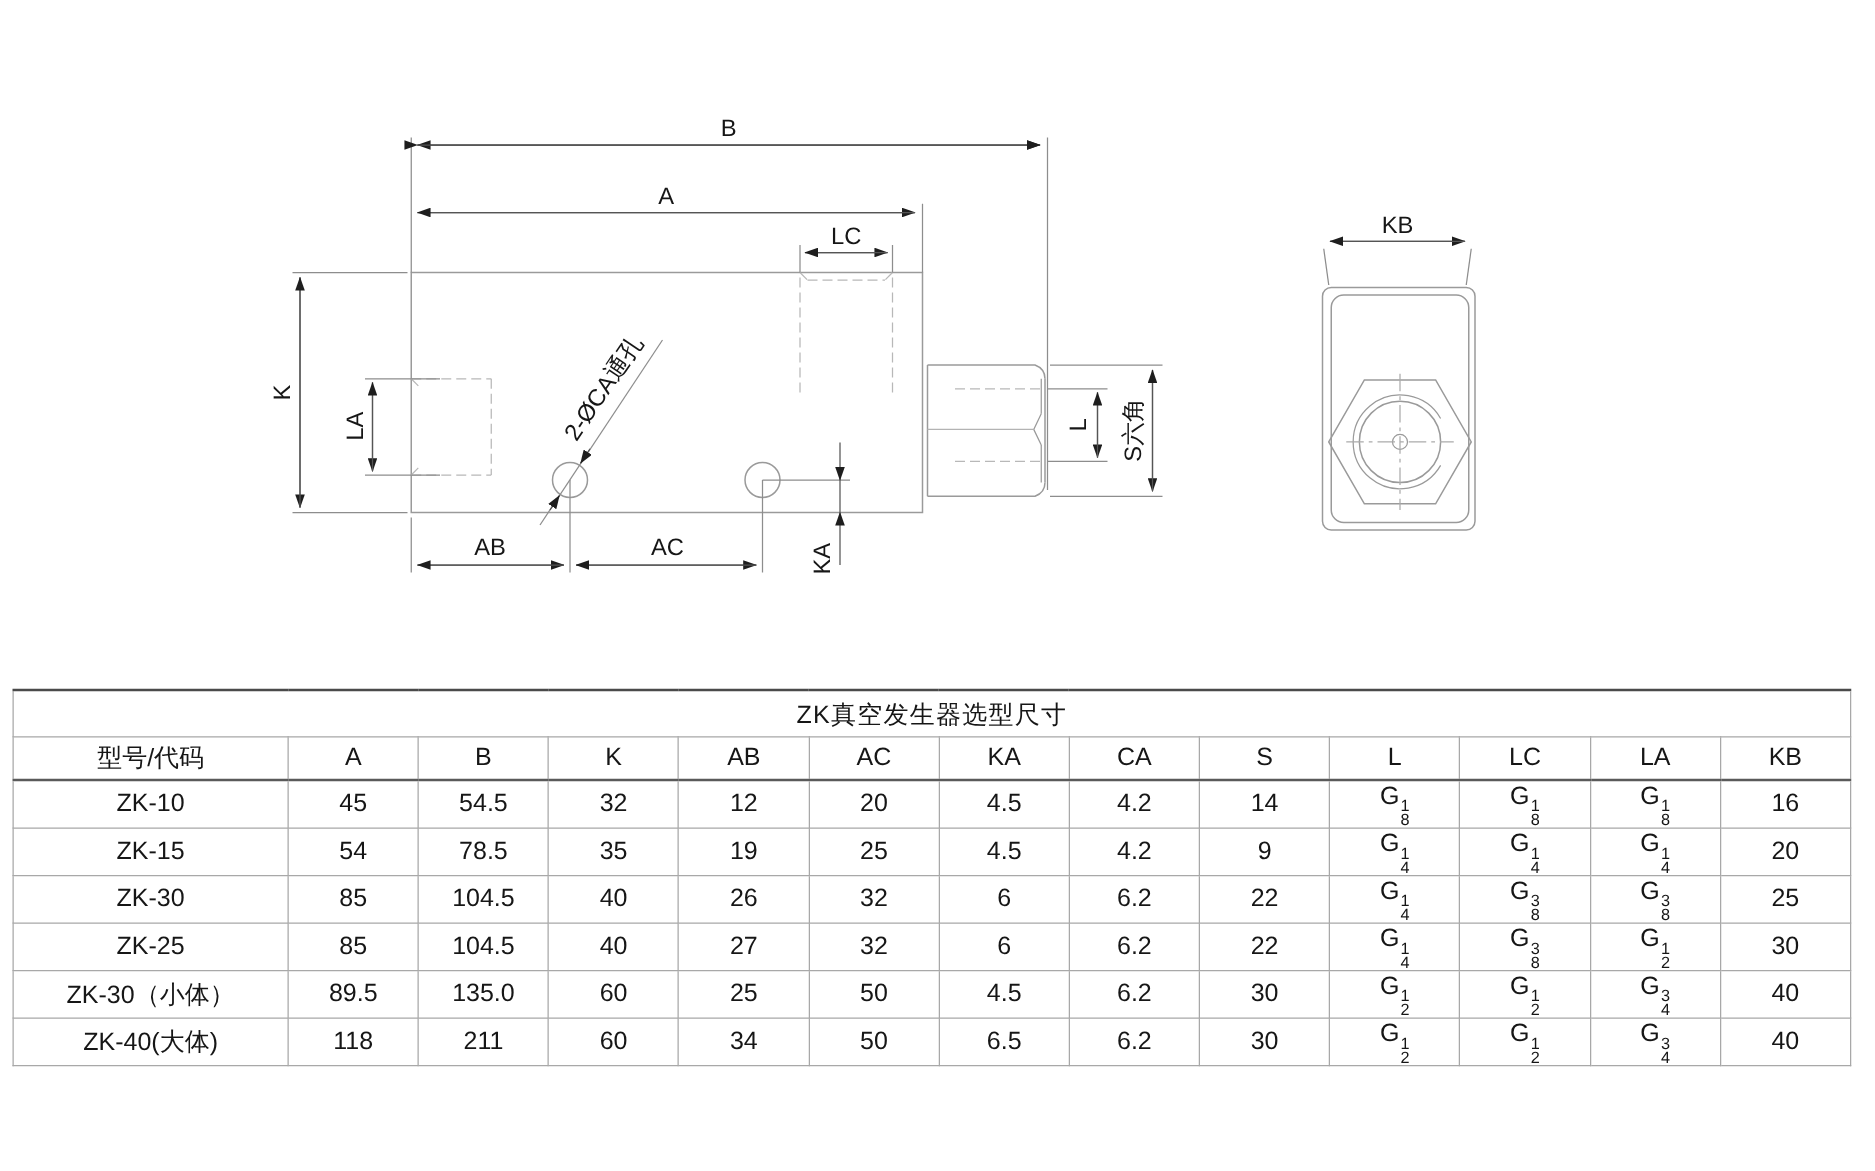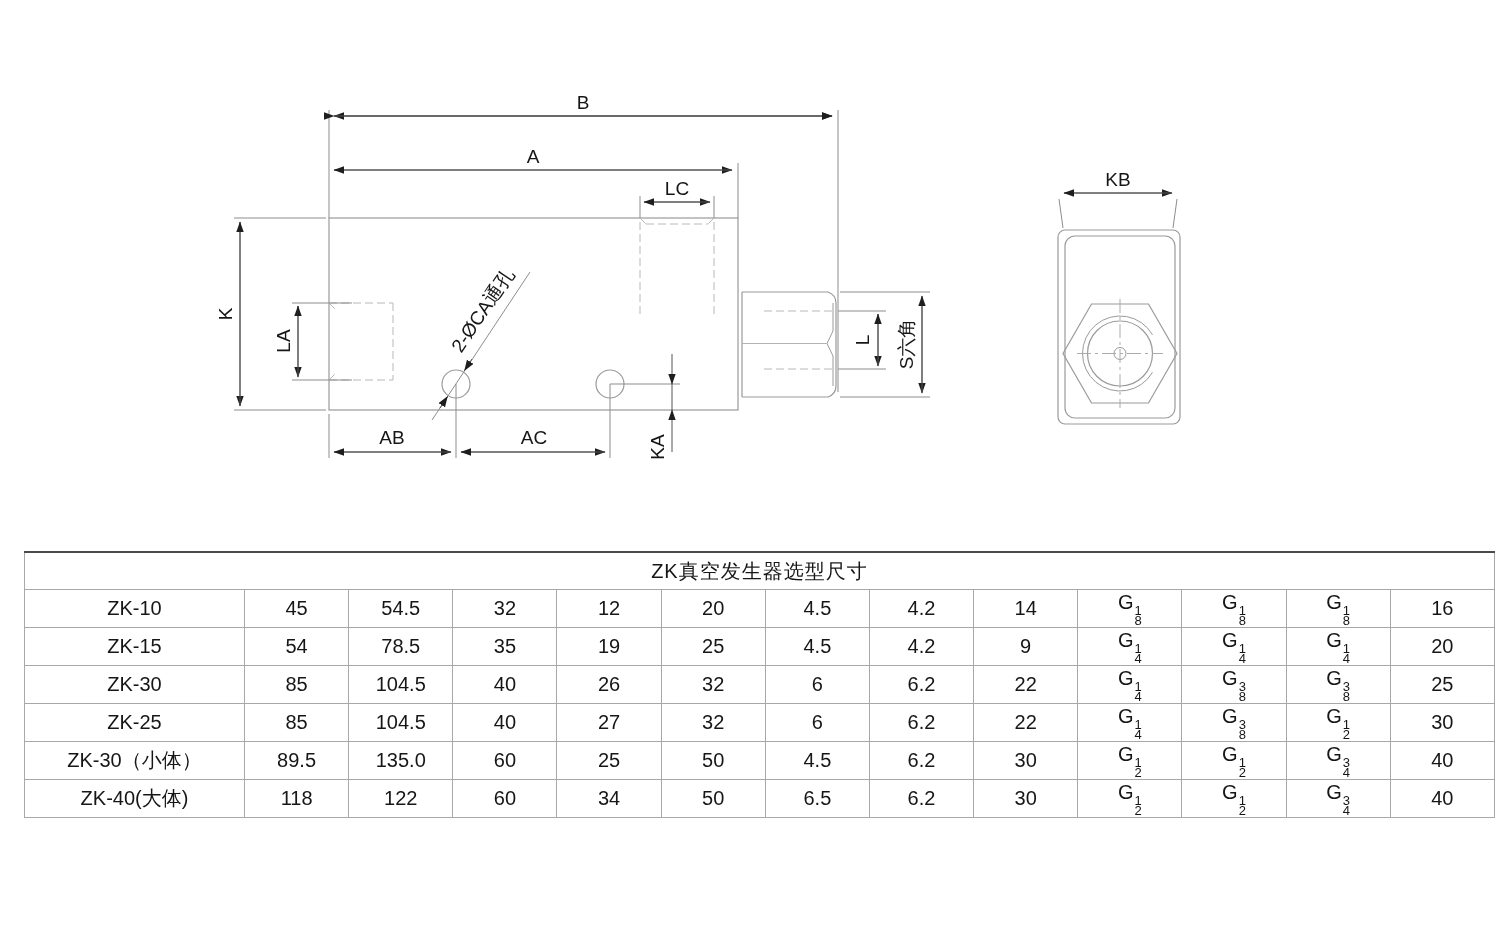--- a/index.html
+++ b/index.html
@@ -1,18 +1,18 @@
 <!DOCTYPE html>
 <html><head>
 <meta charset="utf-8">
 <style>
   html,body{margin:0;padding:0;background:#ffffff;}
   body{width:1500px;height:937px;position:relative;font-family:"Liberation Sans",sans-serif;color:#161616;overflow:hidden;}
   #drawing{position:absolute;left:0;top:0;}
-  .tbl-wrap{position:absolute;left:24px;top:551px;width:1470px;}
+  .tbl-wrap{position:absolute;left:10px;top:551px;width:1470px;}
   table.spec{border-collapse:collapse;table-layout:fixed;width:1470px;}
   table.spec td,table.spec th{border:1px solid #a8a8a8;text-align:center;vertical-align:middle;
     font-size:20px;font-weight:normal;padding:0;overflow:hidden;white-space:nowrap;}
   table.spec{border:1px solid #8f8f8f;border-top:2px solid #4a4a4a;}
   td.title-cell{height:36px;font-size:26px;letter-spacing:1px;border-bottom:2px solid #4a4a4a;}
   tr.hdr th{height:33px;border-bottom:2px solid #5a5a5a;}
   tr.data td{height:37px;}
   .frac{display:inline-flex;flex-direction:column;align-items:center;font-size:13px;
     line-height:10.5px;vertical-align:-6px;margin-left:1px;}
   svg text{font-family:"Liberation Sans",sans-serif;font-size:19px;fill:#161616;}
@@ -161,20 +161,35 @@
         <col style="width: 104.17px;">
         <col style="width: 104.17px;">
         <col style="width: 104.17px;">
         <col style="width: 104.17px;">
         <col style="width: 104.17px;">
       </colgroup>
     <tbody>
       <tr>
         <td class="title-cell" id="title-cell" colspan="13">ZK真空发生器选型尺寸</td>
       </tr>
+      <tr class="hdr" id="hdr-row">
+          <th>型号/代码</th>
+          <th>A</th>
+          <th>B</th>
+          <th>K</th>
+          <th>AB</th>
+          <th>AC</th>
+          <th>KA</th>
+          <th>CA</th>
+          <th>S</th>
+          <th>L</th>
+          <th>LC</th>
+          <th>LA</th>
+          <th>KB</th>
+        </tr>
     </tbody>
     <tbody id="tbl-body">
         <tr class="data">
           <td>ZK-10</td>
           <td>45</td>
           <td>54.5</td>
           <td>32</td>
           <td>12</td>
           <td>20</td>
           <td>4.5</td>
@@ -286,21 +301,21 @@
             </span></td>
           <td>G<span class="frac">
               <span>3</span>
               <span>4</span>
             </span></td>
           <td>40</td>
         </tr>
         <tr class="data">
           <td>ZK-40(大体)</td>
           <td>118</td>
-          <td>122</td>
+          <td>211</td>
           <td>60</td>
           <td>34</td>
           <td>50</td>
           <td>6.5</td>
           <td>6.2</td>
           <td>30</td>
           <td>G<span class="frac">
               <span>1</span>
               <span>2</span>
             </span></td>

